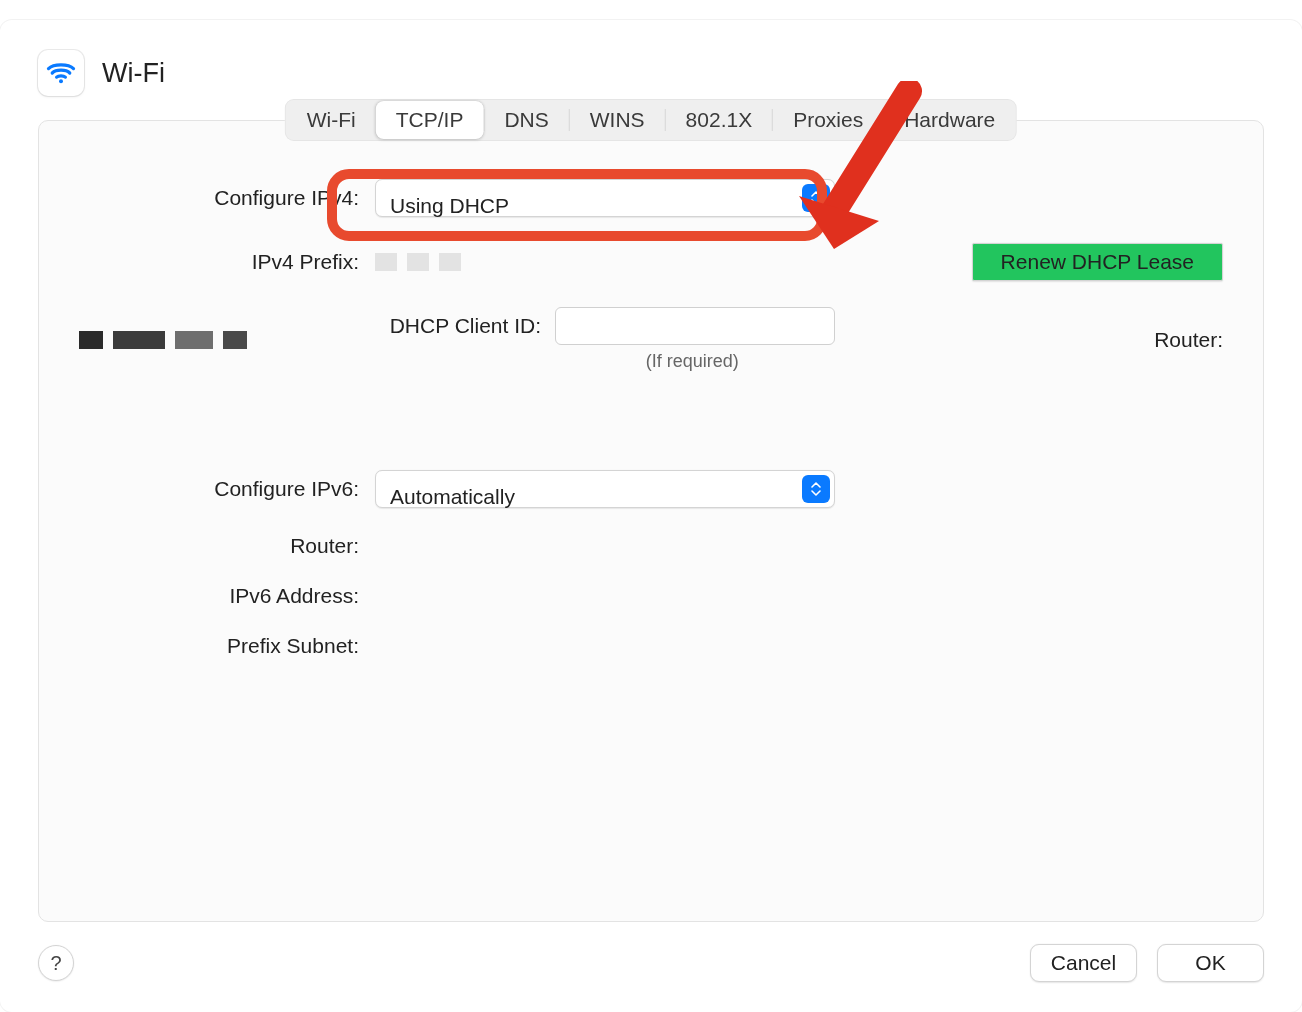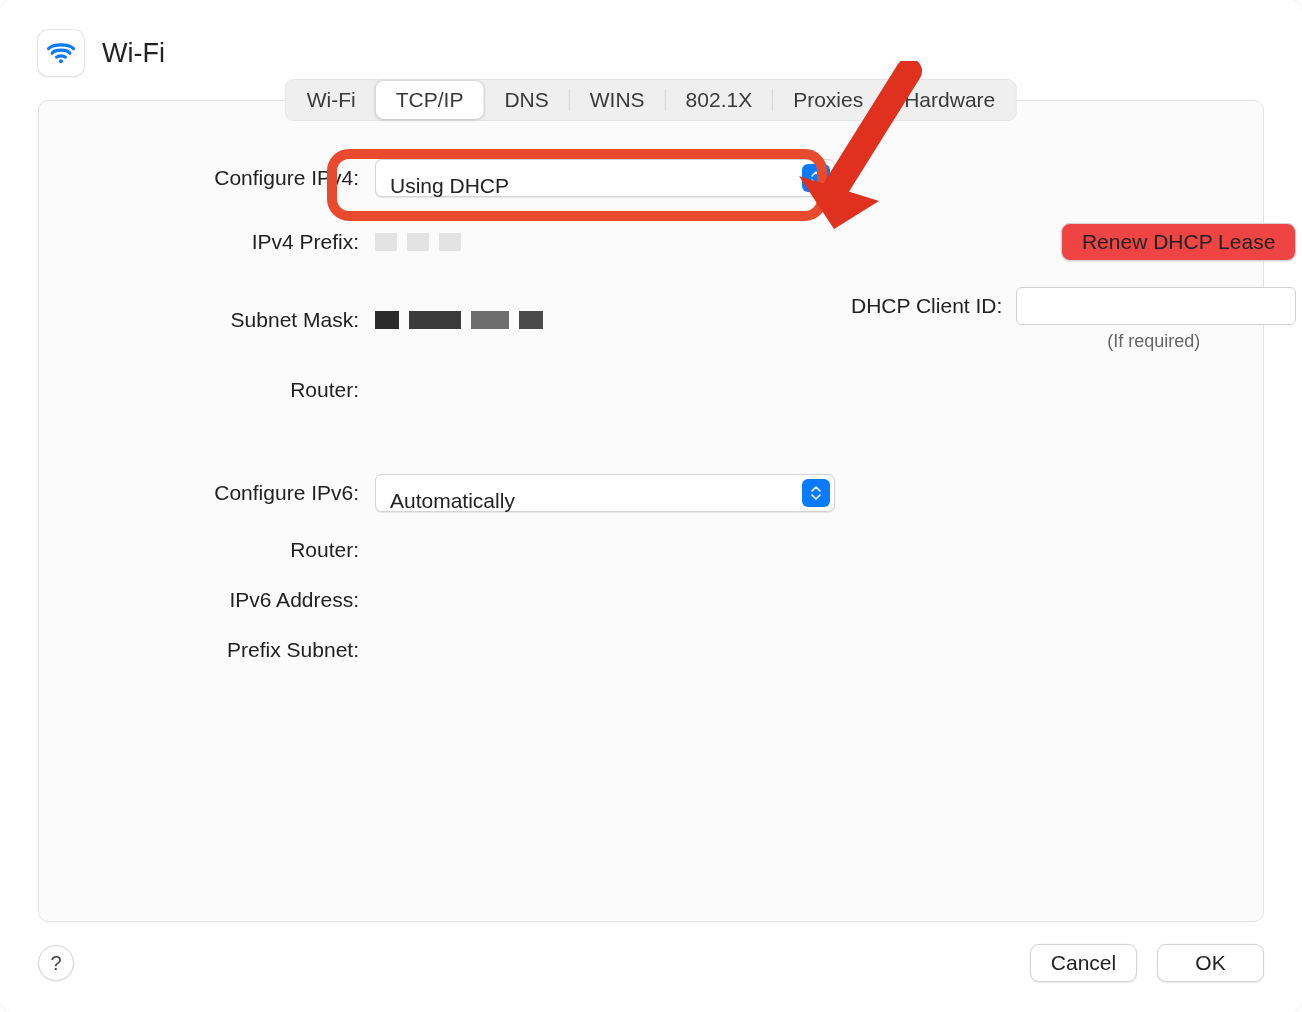--- a/index.html
+++ b/index.html
@@ -13,20 +13,21 @@
   }
   .window {
     position: absolute;
     inset: 0;
     background: #fff;
     border-radius: 12px;
     box-shadow: 0 0 0 1px rgba(0,0,0,0.05);
     padding: 20px 20px 0 20px;
     display: flex;
     flex-direction: column;
+    margin-top: 20px;
   }
   .header {
     display: flex;
     align-items: center;
     gap: 18px;
     padding: 10px 18px 24px 18px;
   }
   .wifi-icon-box {
     width: 46px;
     height: 46px;
@@ -144,24 +145,24 @@
   }
   .right-col {
     display: flex;
     flex-direction: column;
     align-items: flex-end;
     gap: 6px;
   }
   .btn {
     font-size: 21px;
     color: #222;
-    background: #ef4444;
+    background: #22c55e;
     border: 1px solid #d4d4d4;
-    border-radius: 9px;
-    padding: 6px 20px;
+    border-radius: 2px;
+    padding: 6px 28px;
     cursor: pointer;
     box-shadow: 0 0.5px 1.5px rgba(0,0,0,0.1);
   }
   .input {
     height: 38px;
     width: 280px;
     border: 1px solid #d0d0d0;
     border-radius: 6px;
     background: #fff;
     padding: 0 10px;
@@ -266,21 +267,20 @@
       <div class="label">IPv4 Prefix:</div>
       <div class="value-redacted">
         <div class="redact-block" style="width:22px; opacity:0.12;"></div>
         <div class="redact-block" style="width:22px; opacity:0.12;"></div>
         <div class="redact-block" style="width:22px; opacity:0.12;"></div>
       </div>
       <div class="right-col">
         <button class="btn">Renew DHCP Lease</button>
       </div>
 
-      <div class="label">Subnet Mask:</div>
       <div class="value-redacted">
         <div class="redact-block" style="width:24px; background:#2b2b2b;"></div>
         <div class="redact-block" style="width:52px; background:#3b3b3b;"></div>
         <div class="redact-block" style="width:38px; background:#6e6e6e;"></div>
         <div class="redact-block" style="width:24px; background:#4a4a4a;"></div>
       </div>
       <div class="right-col" style="align-items:flex-start; margin-left:auto;">
         <div style="display:flex; align-items:center; gap:14px; justify-content:space-between; width:100%;">
           <span class="label" style="white-space:nowrap;">DHCP Client ID:</span>
           <input class="input" type="text" value="" style="">

